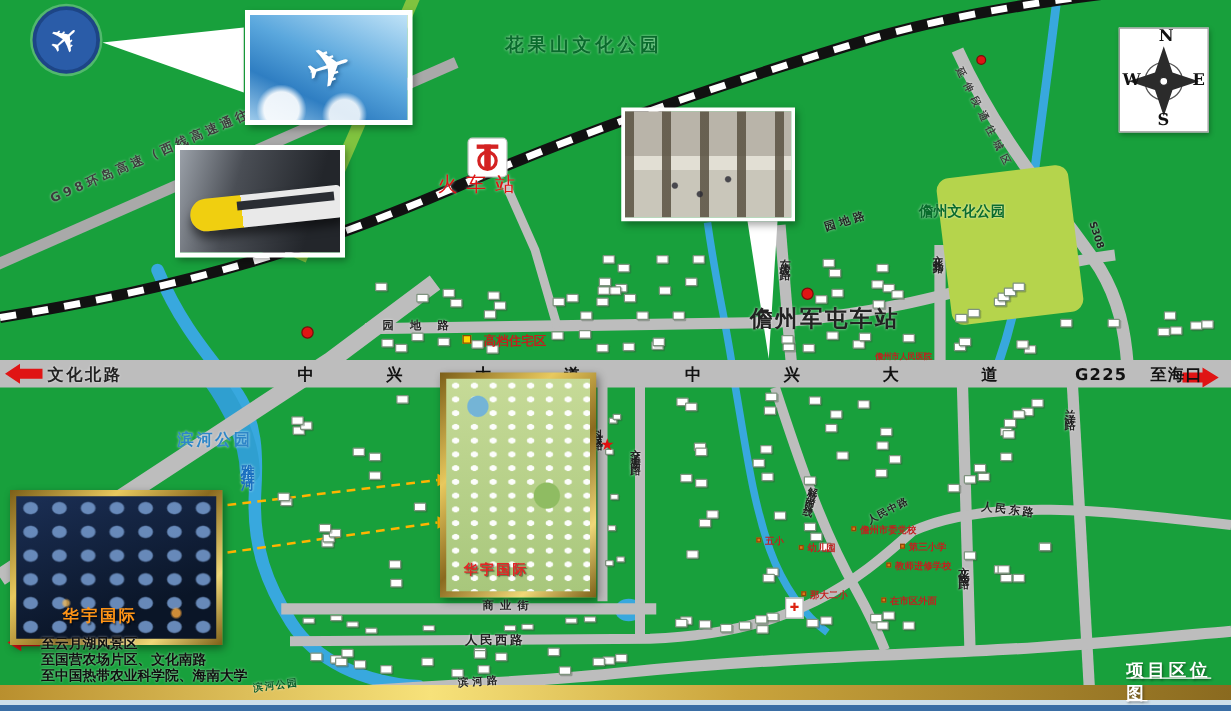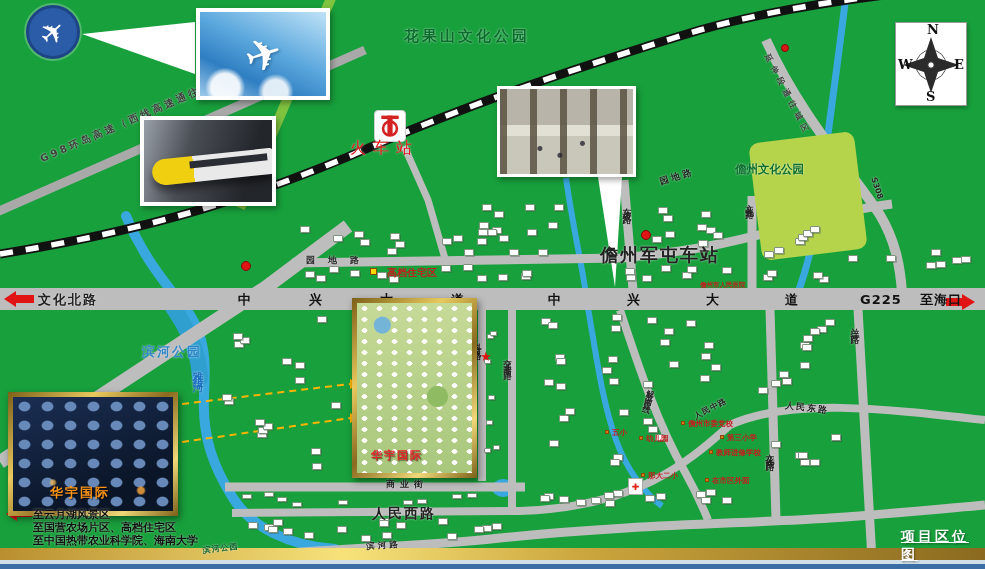--- a/index.html
+++ b/index.html
@@ -208,21 +208,21 @@
   <div class="lbl" style="left:306px;top:254px;font-size:9px;letter-spacing:13px;">园地路</div>
   <div class="lbl rot" style="left:658px;top:176px;font-size:9px;letter-spacing:3px;transform:rotate(-17deg);">园地路</div>
   <div class="lbl v" style="left:620px;top:200px;font-size:9px;letter-spacing:4px;">东坡路</div>
   <div class="lbl v" style="left:744px;top:197px;font-size:8.5px;letter-spacing:2px;">文化北路</div>
   <div class="lbl v" style="left:470px;top:336px;font-size:9px;letter-spacing:4px;">科技路</div>
   <div class="lbl v" style="left:502px;top:352px;font-size:8.5px;letter-spacing:4px;">交通南路</div>
   <div class="lbl v" style="left:763px;top:446px;font-size:9px;letter-spacing:3px;">文化南路</div>
   <div class="lbl v" style="left:848px;top:320px;font-size:9px;letter-spacing:4px;">兰洋路</div>
   <div class="lbl v rot" style="left:646px;top:382px;font-size:8px;letter-spacing:4px;transform:rotate(14deg);">解放南延线</div>
   <div class="lbl" style="left:386px;top:478px;font-size:9px;letter-spacing:5px;">商业街</div>
-  <div class="lbl" style="left:372px;top:505px;font-size:14px;letter-spacing:2px;">人民西路</div>
+  <div class="lbl" style="left:372px;top:505px;font-size:10px;letter-spacing:2px;">人民西路</div>
   <div class="lbl rot" style="left:692px;top:412px;font-size:8px;letter-spacing:1px;transform:rotate(-28deg);">人民中路</div>
   <div class="lbl rot" style="left:786px;top:399px;font-size:9px;letter-spacing:2px;transform:rotate(7deg);">人民东路</div>
   <div class="lbl rot" style="left:366px;top:541px;font-size:8.5px;letter-spacing:3px;transform:rotate(-4deg);">滨河路</div>
   <div class="lbl rot" style="left:202px;top:545px;font-size:8px;letter-spacing:1px;color:#0e5f2b;transform:rotate(-7deg);">滨河公园</div>
 
   <div class="dot" style="left:241px;top:261px;width:10px;height:10px;"></div>
   <div class="lbl" style="left:600px;top:243px;font-size:18px;letter-spacing:2px;">儋州军屯车站</div>
   <div class="dot" style="left:641px;top:230px;width:10px;height:10px;"></div>
   <div class="dot" style="left:781px;top:44px;width:8px;height:8px;"></div>
   <div class="lbl red" style="left:387px;top:266px;font-size:10px;">高档住宅区</div>
@@ -241,21 +241,21 @@
   <div class="lbl red" style="left:716px;top:448px;font-size:7.5px;">教师进修学校</div>
   <div class="sq" style="left:709px;top:450px;"></div>
   <div class="lbl red" style="left:648px;top:471px;font-size:7.5px;">那大二小</div>
   <div class="sq" style="left:641px;top:473px;"></div>
   <div class="lbl red" style="left:712px;top:476px;font-size:7.5px;">在市区外面</div>
   <div class="sq" style="left:705px;top:478px;"></div>
   <div id="hospital-box"><span>✚</span></div>
 
   <div class="legend">
     <div>至云月湖风景区</div>
-    <div>至国营农场片区、高档住宅区</div>
+    <div>至国营农场片区、文化南路</div>
     <div>至中国热带农业科学院、海南大学</div>
   </div>
   <div id="maptitle">项目区位图</div>
 
 <div class="bld" style="left: 300px; top: 226px; width: 10px; height: 7px;"></div>
     <div class="bld" style="left: 360px; top: 239px; width: 10px; height: 7px;"></div>
     <div class="bld" style="left: 395px; top: 241px; width: 10px; height: 7px;"></div>
     <div class="bld" style="left: 354px; top: 231px; width: 10px; height: 7px;"></div>
     <div class="bld" style="left: 390px; top: 233px; width: 10px; height: 7px;"></div>
     <div class="bld" style="left: 333px; top: 235px; width: 10px; height: 7px;"></div>

